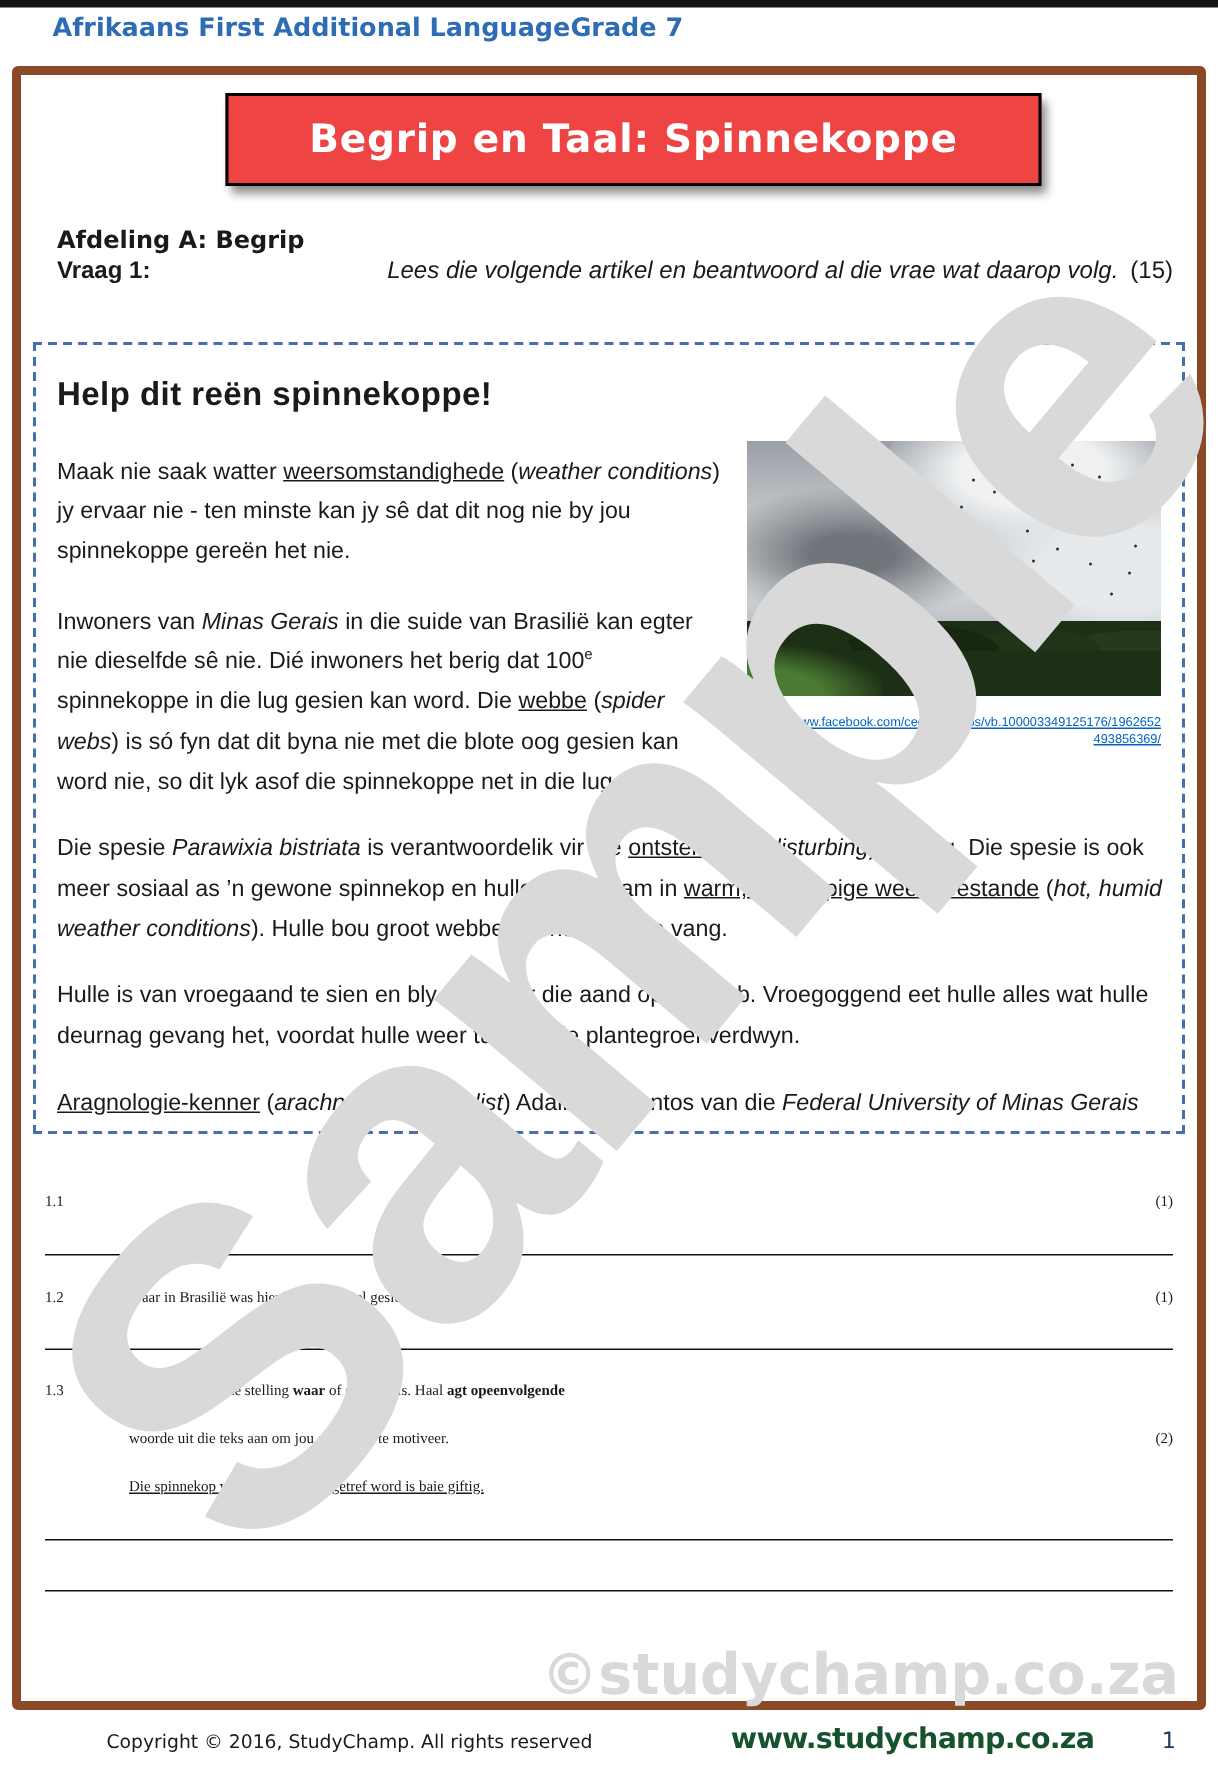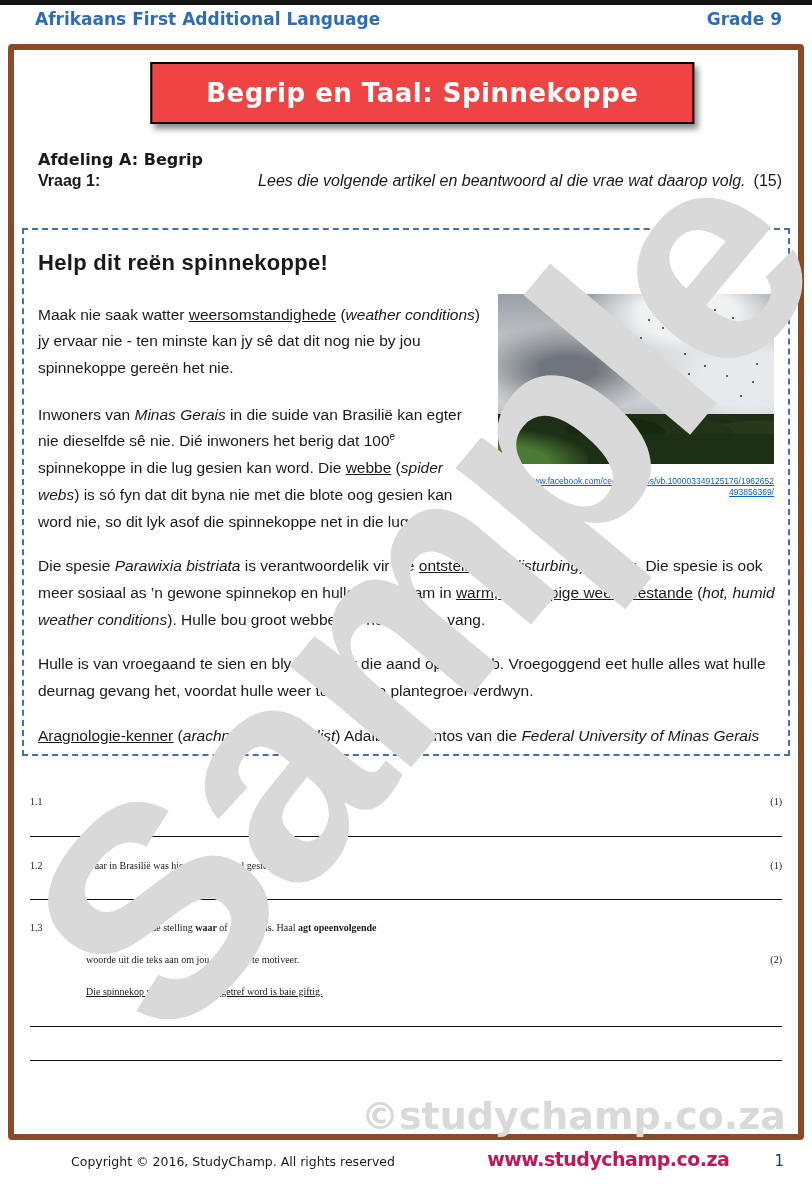--- a/index.html
+++ b/index.html
@@ -1,21 +1,21 @@
 <!DOCTYPE html>
 <html><head>
 <meta charset="utf-8">
 <style>
   html,body{margin:0;padding:0;background:#fff;}
   .page{position:relative;width:812px;height:1192px;background:#fff;overflow:hidden;
         font-family:"Liberation Sans",sans-serif;color:#1a1a1a;}
   
   .top-strip{position:absolute;left:0;top:0;width:812px;height:5px;background:#141414;}
   
-  .header{position:absolute;left:35px;right:30px;top:9px;display:flex;justify-content:space-between;
+  .header{position:absolute;left:35px;right:30px;top:9px;display:flex;
           font-family:"DejaVu Sans",sans-serif;font-weight:bold;font-size:17px;color:#2e6db5;}
   
   .page-border{position:absolute;left:8px;right:8px;top:44px;bottom:52px;
                border:6px solid #8a4a28;border-radius:4px;pointer-events:none;}
   
   .title-box{position:absolute;left:50%;top:62px;transform:translateX(-47%);width:540px;height:58px;
              background:#ef4444;border:2px solid #000;border-radius:0;
              box-shadow:4px 5px 6px rgba(0,0,0,.45);display:flex;align-items:center;justify-content:center;text-align:right;}
   .title-box span{color:#fff;font-family:"DejaVu Sans",sans-serif;font-weight:bold;font-size:26px;letter-spacing:.5px;}
   .section-heading{position:absolute;left:38px;top:150px;font-family:"DejaVu Sans",sans-serif;
@@ -76,33 +76,33 @@
   
   .wm-sample{position:absolute;left:-110px;top:400px;width:1060px;text-align:center;
              font-size:300px;font-weight:bold;color:#d9d9d9;letter-spacing:-8px;line-height:1.3;
              transform:rotate(-50deg);z-index:30;pointer-events:none;white-space:nowrap;
              font-family:"Liberation Sans",sans-serif;}
   .wm-site{position:absolute;right:26px;top:1094px;font-size:38px;font-weight:bold;color:#d9d9d9;
            z-index:2;font-family:"DejaVu Sans",sans-serif;}
   
   .footer{position:absolute;left:35px;right:28px;top:1148px;display:flex;align-items:baseline;
           font-family:"DejaVu Sans",sans-serif;font-size:12.5px;color:#1a1a1a;margin-left:36px;}
-  .footer .site{margin-left:auto;font-size:19px;font-weight:bold;color:#be185d;letter-spacing:-.5px;}
+  .footer .site{margin-left:auto;font-size:19px;font-weight:bold;color:#14532d;letter-spacing:-.5px;}
   .footer .pagenum{margin-left:45px;font-size:15px;color:#1f3864;}
 </style>
 </head>
 <body>
 
 <div class="page">
 
   <div class="top-strip"></div>
 
   <div class="header">
     <span>Afrikaans First Additional Language</span>
-    <span>Grade 9</span>
+    <span>Grade 7</span>
   </div>
 
   <div class="page-border"></div>
 
   <div class="title-box">
     <span>Begrip en Taal: Spinnekoppe</span>
   </div>
 
   <div class="section-heading">Afdeling A: Begrip</div>
 

